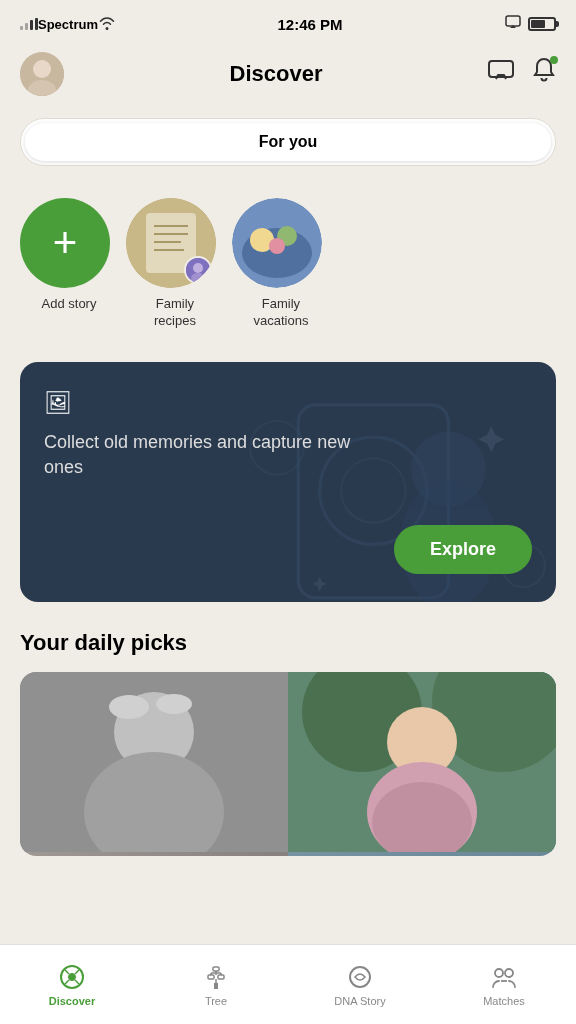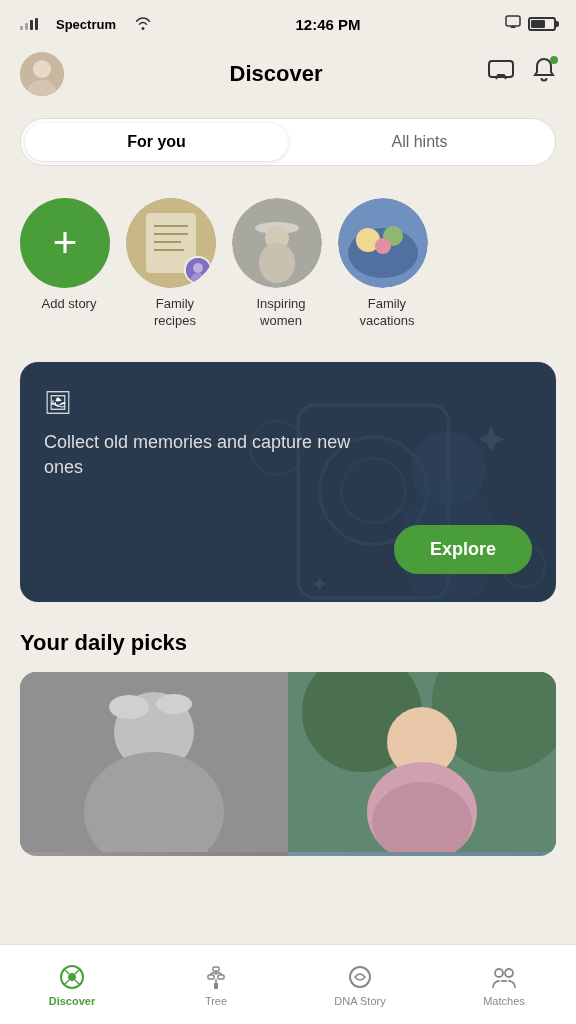--- a/index.html
+++ b/index.html
@@ -18,21 +18,21 @@
       background: #f0ede6;
       display: flex;
       align-items: center;
       justify-content: space-between;
       padding: 12px 20px 8px;
       height: 44px;
     }
     .status-left {
       display: flex;
       align-items: center;
-      gap: 18px;
+      gap: 0;
       font-size: 13px;
       font-weight: 600;
     }
     .signal-bars {
       display: flex;
       align-items: flex-end;
       gap: 2px;
       height: 12px;
     }
     .signal-bar {
@@ -444,21 +444,20 @@
         <path d="M9.5 20a2.5 2.5 0 005 0" stroke="#333" stroke-width="2" fill="none"></path>
       </svg>
       <div class="notification-dot"></div>
     </div>
   </div>
 </div>
 
 <div class="tab-toggle-container">
   <div class="tab-toggle">
     <button class="toggle-btn active">For you</button>
-    <button class="toggle-btn">All hints</button>
   </div>
 </div>
 
 <div class="stories-section">
   <div class="stories-scroll">
 
     <div class="story-item">
       <div class="story-circle add-story">
         <span class="add-icon">+</span>
       </div>
@@ -483,33 +482,20 @@
           <svg width="24" height="24" viewBox="0 0 24 24">
             <circle cx="12" cy="12" r="12" fill="#8070c0"></circle>
             <circle cx="12" cy="10" r="5" fill="#c0b0e0"></circle>
             <ellipse cx="12" cy="20" rx="7" ry="5" fill="#a090d0"></ellipse>
           </svg>
         </div>
       </div>
       <span class="story-label">Family<br>recipes</span>
     </div>
 
-    <div class="story-item">
-      <div class="story-circle" style="position:relative;">
-        <svg width="90" height="90" viewBox="0 0 90 90" style="border-radius:50%;overflow:hidden;display:block;">
-          <circle cx="45" cy="45" r="45" fill="#a8a8a0"></circle>
-
-          <ellipse cx="45" cy="30" rx="22" ry="6" fill="#d4d0c8"></ellipse>
-          <circle cx="45" cy="40" r="12" fill="#d4c8b8"></circle>
-          <ellipse cx="45" cy="65" rx="18" ry="20" fill="#c8c0b0"></ellipse>
-        </svg>
-        <div class="story-dot"></div>
-      </div>
-      <span class="story-label">Inspiring<br>women</span>
-    </div>
 
     <div class="story-item">
       <div class="story-circle" style="position:relative;">
         <svg width="90" height="90" viewBox="0 0 90 90" style="border-radius:50%;overflow:hidden;display:block;">
           <circle cx="45" cy="45" r="45" fill="#7090c0"></circle>
           <ellipse cx="45" cy="55" rx="35" ry="25" fill="#5070a0"></ellipse>
           <circle cx="30" cy="42" r="12" fill="#f0d890"></circle>
           <circle cx="55" cy="38" r="10" fill="#90b870"></circle>
           <circle cx="45" cy="48" r="8" fill="#e090a0"></circle>
         </svg>

